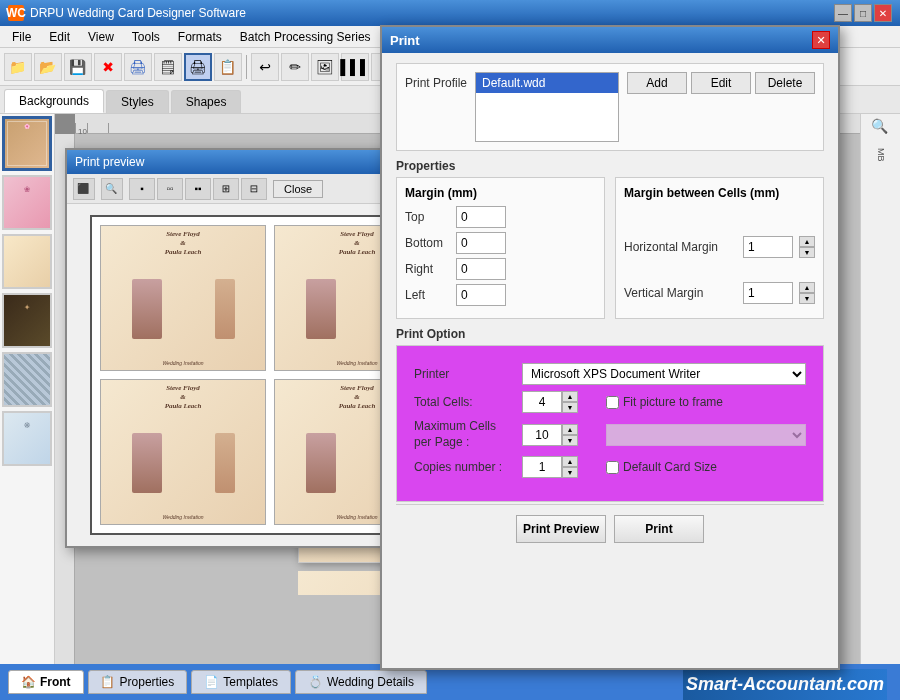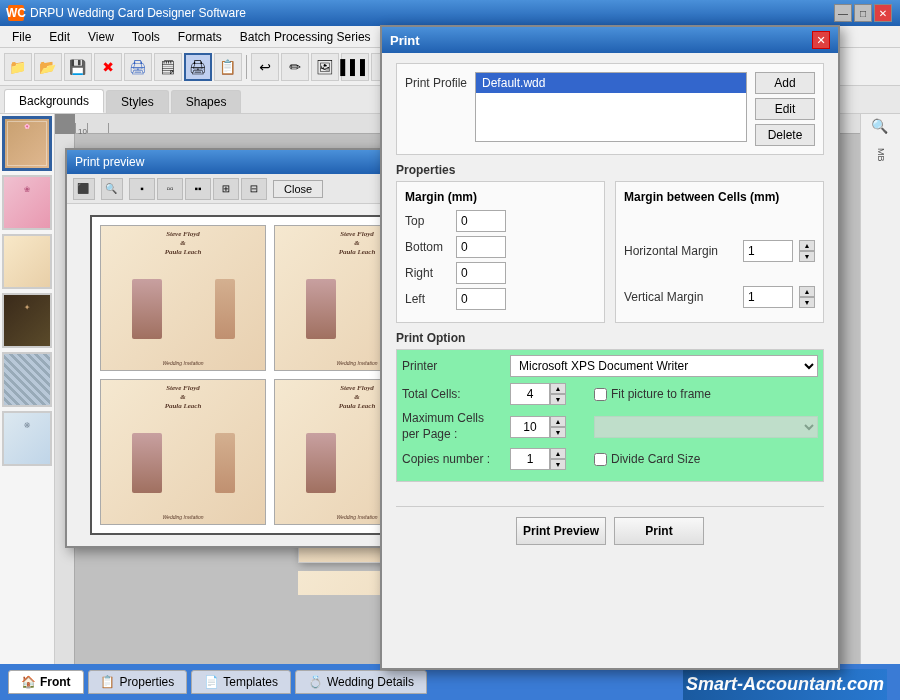--- a/index.html
+++ b/index.html
@@ -84,42 +84,42 @@
     .form-row { display: flex; align-items: center; margin-bottom: 6px; gap: 8px; }
     .form-label { width: 80px; font-size: 12px; color: #333; text-align: right; flex-shrink: 0; }
     .form-input { flex: 1; height: 22px; border: 1px solid #aaa; padding: 0 4px; font-size: 12px; background: white; }
 
     
     .format-section { border: 1px solid #ccc; padding: 8px; margin-bottom: 8px; background: #fafafa; }
     .profile-row { display: flex; align-items: flex-start; gap: 8px; }
     .profile-list { flex: 1; height: 70px; border: 1px solid #aaa; background: white; overflow-y: auto; }
     .profile-item { padding: 3px 6px; font-size: 12px; cursor: pointer; }
     .profile-item.selected { background: #3366cc; color: white; }
-    .profile-buttons { display: flex; flex-direction: column; gap: 4px; }
+    .profile-buttons { display: flex; flex-direction: row; gap: 4px; }
     .profile-btn { width: 60px; height: 22px; background: #e8e8e8; border: 1px solid #aaa; cursor: pointer; font-size: 12px; }
 
     
     .props-section { border: 1px solid #ccc; padding: 8px; margin-bottom: 8px; background: #fafafa; }
     .prop-label { font-size: 12px; color: #333; white-space: nowrap; }
 
     
     .margins-container { display: flex; gap: 10px; margin-bottom: 8px; }
     .margin-box { border: 1px solid #ccc; padding: 8px; background: #fafafa; flex: 1; }
     .margin-title { font-weight: bold; margin-bottom: 6px; font-size: 12px; }
     .margin-row { display: flex; align-items: center; margin-bottom: 4px; gap: 6px; }
     .margin-label { width: 45px; font-size: 12px; color: #333; }
     .margin-input { width: 50px; height: 22px; border: 1px solid #aaa; padding: 0 4px; font-size: 12px; }
     .hm-row { display: flex; align-items: center; gap: 6px; }
     .hm-label { font-size: 12px; color: #333; flex: 1; }
     .hm-input { width: 50px; height: 22px; border: 1px solid #aaa; padding: 0 4px; font-size: 12px; }
     .spinner { display: flex; flex-direction: column; }
     .spin-btn { width: 16px; height: 11px; background: #e0e0e0; border: 1px solid #aaa; cursor: pointer; font-size: 7px; display: flex; align-items: center; justify-content: center; line-height: 1; }
 
     
-    .print-option-section { border: 1px solid #ccc; padding: 5px; background: #86efac; margin-bottom: 24px; }
+    .print-option-section { border: 1px solid #ccc; padding: 17px; background: #d946ef; margin-bottom: 2px; }
     .po-row { display: flex; align-items: center; margin-bottom: 6px; gap: 8px; }
     .po-label { width: 100px; font-size: 12px; color: #333; flex-shrink: 0; }
     .po-select { flex: 1; height: 22px; border: 1px solid #aaa; padding: 0 4px; font-size: 12px; background: white; }
     .po-spinner-row { display: flex; align-items: center; gap: 0; }
     .po-spin-input { width: 40px; height: 22px; border: 1px solid #aaa; padding: 0 4px; font-size: 12px; text-align: center; }
     .po-spin-btns { display: flex; flex-direction: column; }
     .cb-label { font-size: 12px; color: #333; }
     .disabled-select { flex: 1; height: 22px; border: 1px solid #ccc; background: #d8d8d8; font-size: 12px; }
 
     
@@ -479,21 +479,21 @@
         <label class="po-label">Copies number :</label>
         <div class="po-spinner-row">
           <input class="po-spin-input" value="1" style="">
           <div class="po-spin-btns">
             <button class="spin-btn">▲</button>
             <button class="spin-btn">▼</button>
           </div>
         </div>
         <div style="margin-left:20px;display:flex;align-items:center;gap:4px;">
           <input type="checkbox" style="">
-          <label class="cb-label">Divide Card Size</label>
+          <label class="cb-label">Default Card Size</label>
         </div>
       </div>
     </div>
 
     <div class="dialog-footer">
       <button class="footer-btn">Print Preview</button>
       <button class="footer-btn">Print</button>
     </div>
 
   </div>

